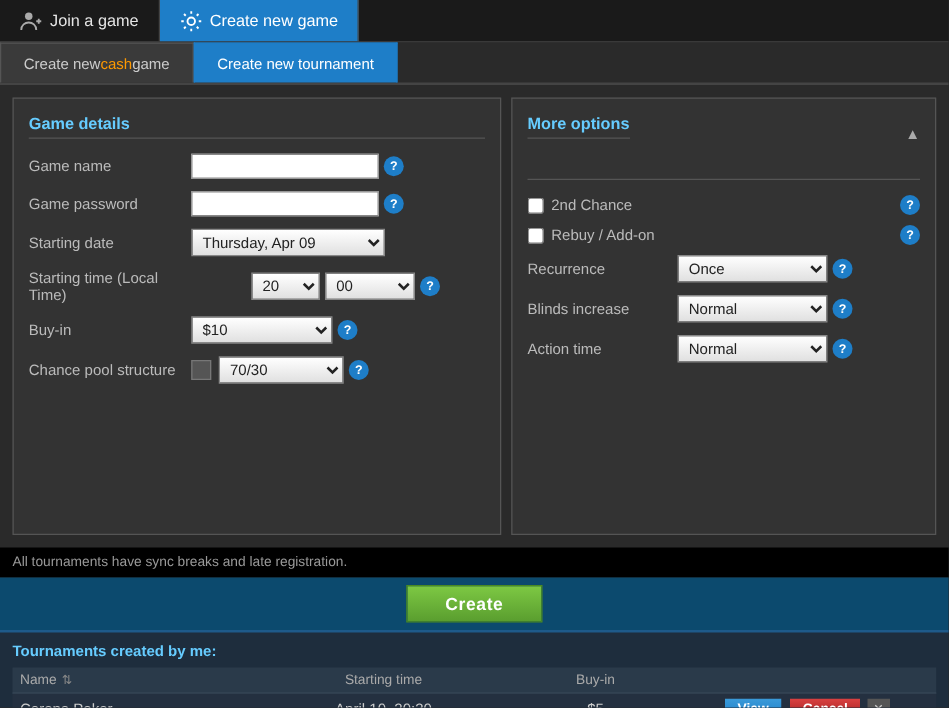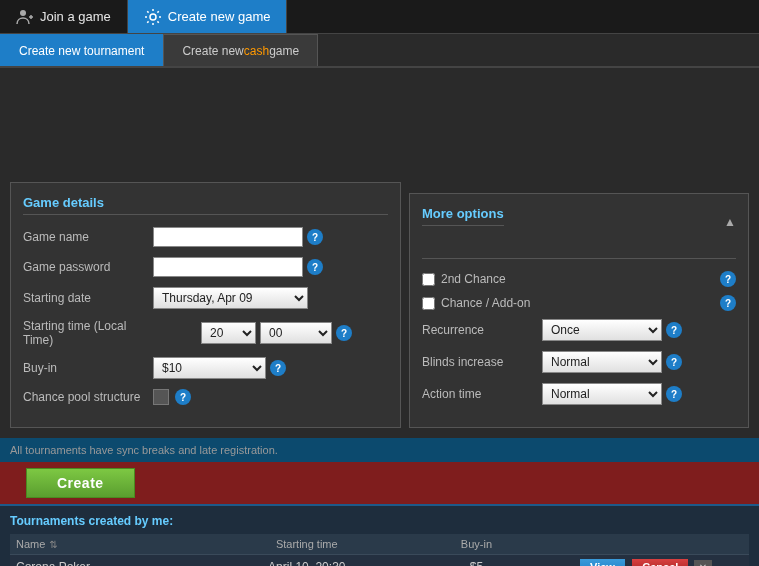--- a/index.html
+++ b/index.html
@@ -73,21 +73,20 @@
     .tab span.highlight {
       color: #f90;
     }
 
     
     .main-content {
       display: flex;
       gap: 0;
       padding: 10px;
       height: 370px;
-      align-items: flex-end;
     }
 
     
     .left-panel {
       flex: 1;
       background: #333;
       border: 1px solid #555;
       padding: 12px;
       margin-right: 8px;
     }
@@ -215,29 +214,29 @@
       display: flex;
       align-items: center;
       gap: 4px;
     }
 
     
     .footer-note {
       padding: 6px 10px;
       font-size: 11px;
       color: #999;
+      background: #000000;
+    }
+
+    
+    .create-row {
+      display: flex;
+      justify-content: center;
+      padding: 6px 10px;
       background: #0c4a6e;
-    }
-
-    
-    .create-row {
-      display: flex;
-      justify-content: flex-start;
-      padding: 6px 26px;
-      background: #7f1d1d;
     }
     .create-btn {
       background: linear-gradient(to bottom, #7dc843, #5a9e2f);
       border: 1px solid #4a8a20;
       color: white;
       font-size: 14px;
       font-weight: bold;
       padding: 6px 30px;
       cursor: pointer;
       letter-spacing: 0.5px;
@@ -327,27 +326,27 @@
       <svg class="gear-svg" viewBox="0 0 18 18" fill="none">
         <circle cx="9" cy="9" r="3" stroke="white" stroke-width="1.5"></circle>
         <path d="M9 1v2M9 15v2M1 9h2M15 9h2M3.2 3.2l1.4 1.4M13.4 13.4l1.4 1.4M3.2 14.8l1.4-1.4M13.4 4.6l1.4-1.4" stroke="white" stroke-width="1.5"></path>
       </svg>
     </span>
     <span>Create new game</span>
   </div>
 </div>
 
 <div class="tab-row">
-  <div class="tab active">
-    <span>Create new tournament</span>
-  </div>
   <div class="tab">
     <span>Create new </span>
       <span class="highlight">cash</span>
       <span> game</span>
+  </div>
+  <div class="tab active">
+    <span>Create new tournament</span>
   </div>
 </div>
 
 <div class="main-content">
 
   <div class="left-panel">
     <div class="panel-title">Game details</div>
 
     <div class="form-row">
       <div class="form-label">Game name</div>
@@ -398,41 +397,46 @@
         </select>
         <div class="help-icon">?</div>
       </div>
     </div>
 
 
     <div class="form-row">
       <div class="form-label">Chance pool structure</div>
       <div class="form-control">
         <span class="grid-icon"></span>
+        <select style="width:100px;">
+          <option value="70/30" selected="">70/30</option>
+          <option>60/40</option>
+          <option>50/30/20</option>
+        </select>
         <div class="help-icon">?</div>
       </div>
     </div>
   </div>
 
   <div class="right-panel">
     <div class="panel-title-row">
       <div class="panel-title">More options</div>
       <span class="collapse-icon">▲</span>
     </div>
 
     <div class="checkbox-row">
       <input type="checkbox" style="">
       <label>2nd Chance</label>
       <div style="flex:1"></div>
       <div class="help-icon">?</div>
     </div>
 
     <div class="checkbox-row">
       <input type="checkbox" style="">
-      <label>Chance / Add-on</label>
+      <label>Rebuy / Add-on</label>
       <div style="flex:1"></div>
       <div class="help-icon">?</div>
     </div>
 
     <div class="option-row">
       <div class="option-label">Recurrence</div>
       <div class="option-control">
         <select style="width:120px;">
           <option value="Once" selected="">Once</option>
           <option>Daily</option>

